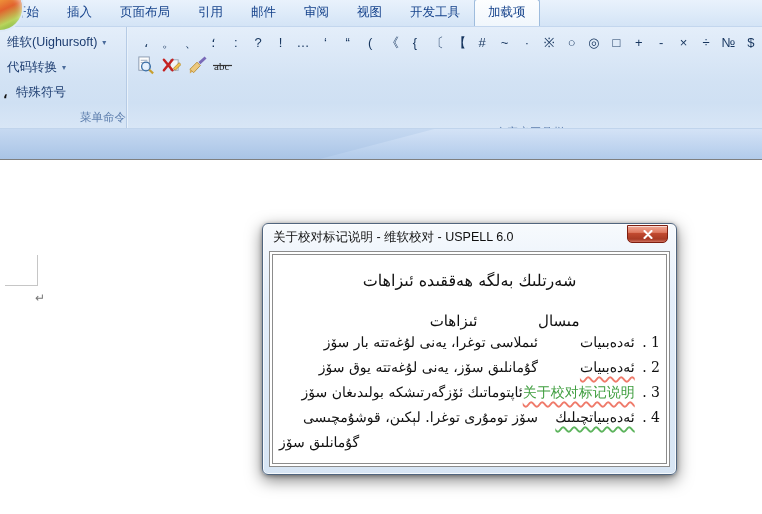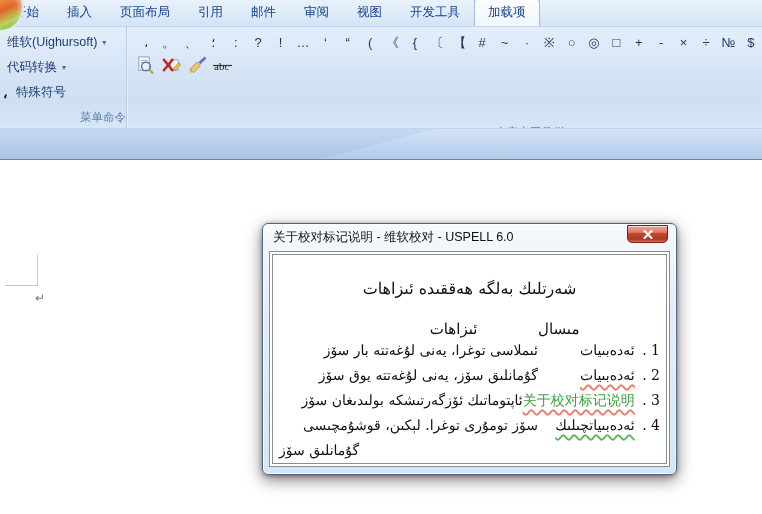--- a/index.html
+++ b/index.html
@@ -61,21 +61,21 @@
              white-space:nowrap;overflow:hidden;}
   .dlg-close{position:absolute;top:1px;right:8px;width:41px;height:18px;
              border-radius:0 0 5px 5px;border:1px solid #7e1e10;box-sizing:border-box;
              background:linear-gradient(#f0a896,#e07a61 40%,#c14a30 46%,#a83a24 82%,#cf7260);
              box-shadow:inset 0 1px 0 rgba(255,255,255,.6);
              display:flex;align-items:center;justify-content:center;cursor:default;}
   .panel{position:absolute;left:6px;right:6px;top:27px;bottom:7px;background:#fff;
          border:1px solid #8c8c8c;padding:2px;box-sizing:border-box;}
   .panel-inner{width:100%;height:100%;border:1px solid #8c8c8c;box-sizing:border-box;
          direction:rtl;font-family:"DejaVu Serif","Liberation Serif",serif;
-         color:#101010;padding:12px 6px;overflow:hidden;}
+         color:#101010;padding:4px 6px;overflow:hidden;}
   .dlg-heading{text-align:center;font-size:16px;margin-top:12px;}
   .hdr-row{display:flex;margin-top:22px;font-size:15px;}
   .row{display:flex;height:25px;line-height:25px;font-size:14px;}
   .cell-ex{flex:0 0 122px;white-space:nowrap;}
   .cell-expl{flex:1;min-width:0;}
   .hdr-row .cell-ex{text-align:left;}
   .hdr-row .cell-expl{text-align:center;padding-left:90px;}
   .num{padding-left:3px;}
   .m-red{text-decoration:underline;text-decoration-style:wavy;
          text-decoration-color:var(--red_wavy);text-decoration-thickness:1.5px;

